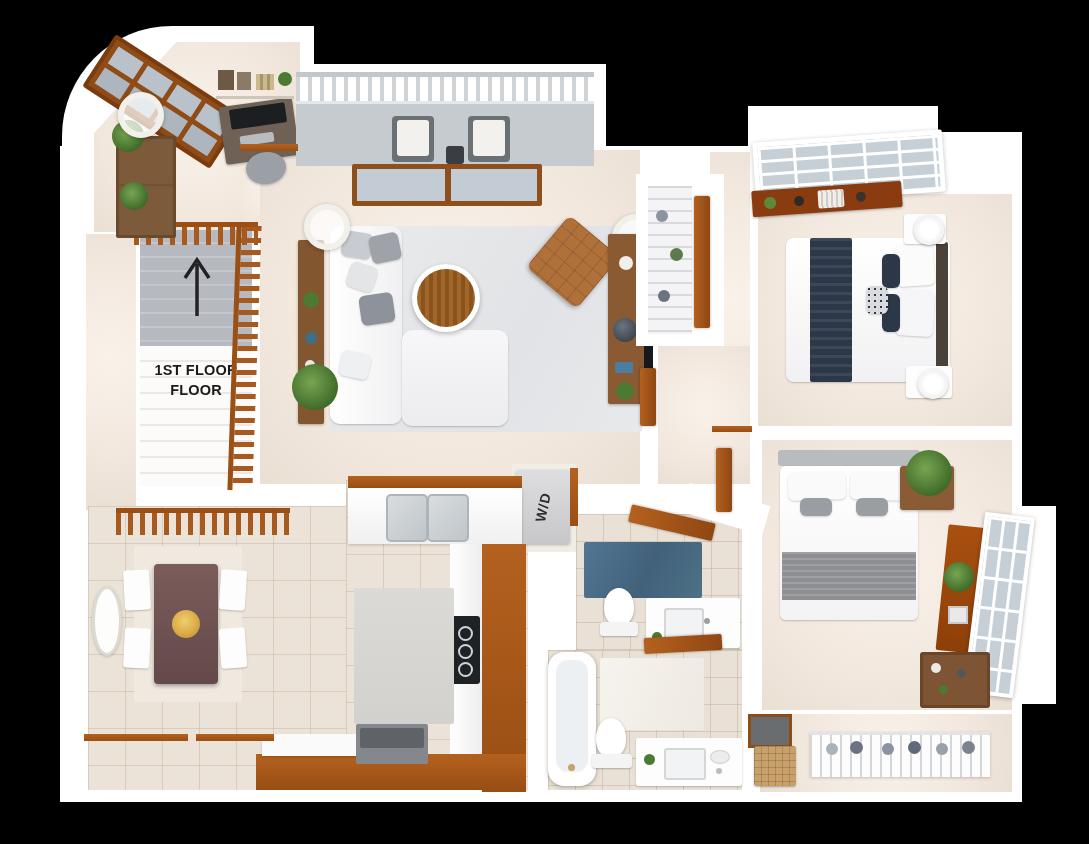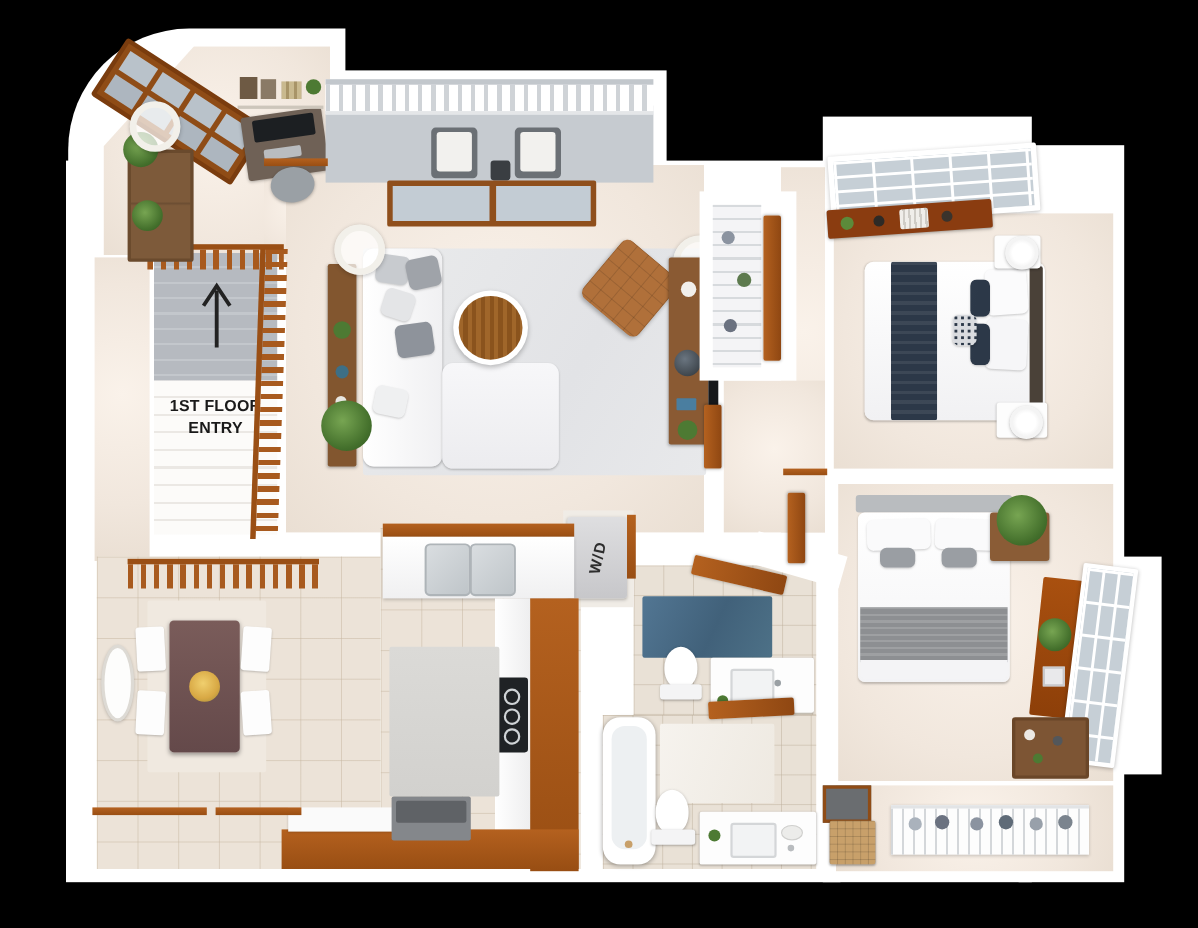--- a/index.html
+++ b/index.html
@@ -70,21 +70,21 @@
   <div class="a tile" style="left:88px;top:506px;width:258px;height:284px;"></div>
 
   <div class="a" style="left:140px;top:230px;width:112px;height:116px;background:repeating-linear-gradient(180deg,#b6bac0 0 12px,#c3c7cc 12px 14px);"></div>
   <div class="a" style="left:140px;top:346px;width:112px;height:140px;background:repeating-linear-gradient(180deg,#fcfbf9 0 14px,#ebe8e4 14px 16px);"></div>
   <svg class="a" style="left:180px;top:256px;" width="34" height="64" viewBox="0 0 34 64">
     <line x1="17" y1="60" x2="17" y2="8" stroke="#222" stroke-width="3.5"></line>
     <polyline points="5,22 17,4 29,22" fill="none" stroke="#222" stroke-width="3.5"></polyline>
   </svg>
   <div class="a stair-label" style="left:126px;top:360px;width:140px;">
     <div>1ST FLOOR</div>
-    <div>ENTRY</div>
+    <div>FLOOR</div>
   </div>
   <div class="a railV" style="left:232px;top:226px;width:20px;height:264px;transform:skewX(-2deg);"></div>
   <div class="a railH" style="left:134px;top:222px;width:124px;height:18px;"></div>
 
   <div class="a" style="left:116px;top:34px;width:152px;height:62px;transform:rotate(33deg);transform-origin:0 0;background:#8f4c16;border:4px solid #7a3c0e;border-radius:3px;display:grid;grid-template-columns:repeat(4,1fr);grid-template-rows:repeat(2,1fr);gap:5px;padding:5px;box-sizing:border-box;">
     <div style="background:#b9c2ca"></div>
       <div style="background:#b9c2ca"></div>
       <div style="background:#b9c2ca"></div>
       <div style="background:#b9c2ca"></div>
     <div style="background:#adb6bf"></div>

